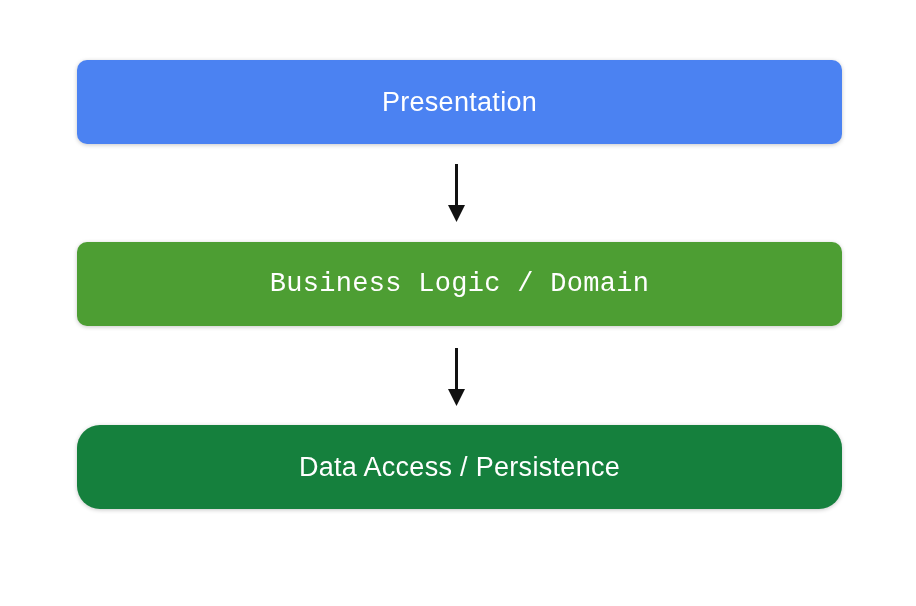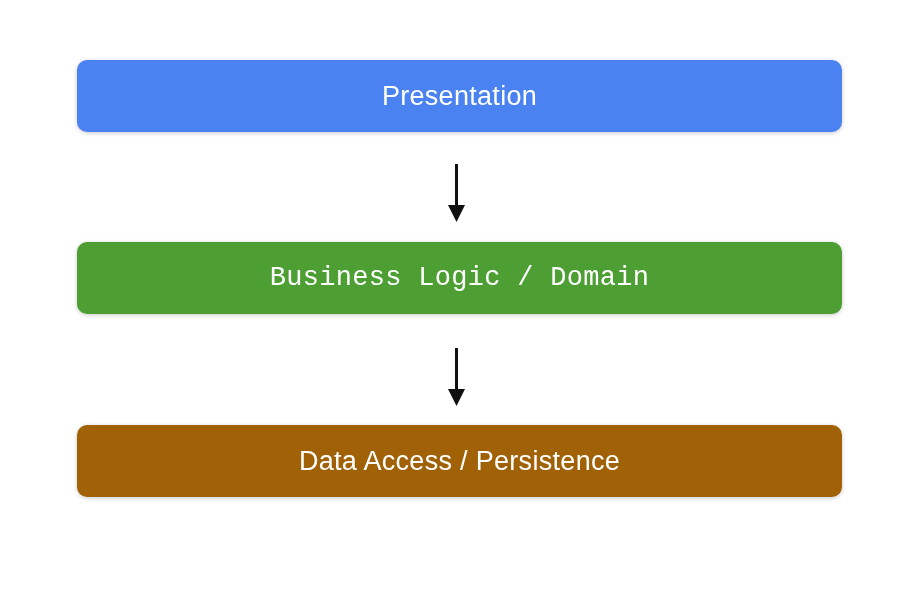--- a/index.html
+++ b/index.html
@@ -16,21 +16,21 @@
   .canvas {
     position: relative;
     width: 916px;
     height: 606px;
     background: #ffffff;
   }
   .layer-box {
     position: absolute;
     left: 77px;
     width: 765px;
-    height: 72px;
+    height: 84px;
     border-radius: 10px;
     display: flex;
     align-items: center;
     justify-content: center;
     box-shadow: 0 1px 4px rgba(0,0,0,0.22);
   }
   .layer-box .layer-label {
     color: #ffffff;
     font-size: 27px;
     font-weight: 400;
@@ -71,17 +71,17 @@
     <span class="layer-label">Business Logic / Domain</span>
   </div>
 
   <div class="arrow arrow-2" style="color: rgb(17, 17, 17);">
     <svg viewBox="0 0 21 60" xmlns="http://www.w3.org/2000/svg">
       <line x1="10.5" y1="1" x2="10.5" y2="45" stroke="currentColor" stroke-width="3"></line>
       <polygon points="10.5,59 2,42 19,42" fill="currentColor"></polygon>
     </svg>
   </div>
 
-  <div class="layer-box box-data" style="background: #a16207;">
+  <div class="layer-box box-data" style="background: #15803d; border-radius: 23px;">
     <span class="layer-label">Data Access / Persistence</span>
   </div>
 
 </div>
 
 </body></html>

